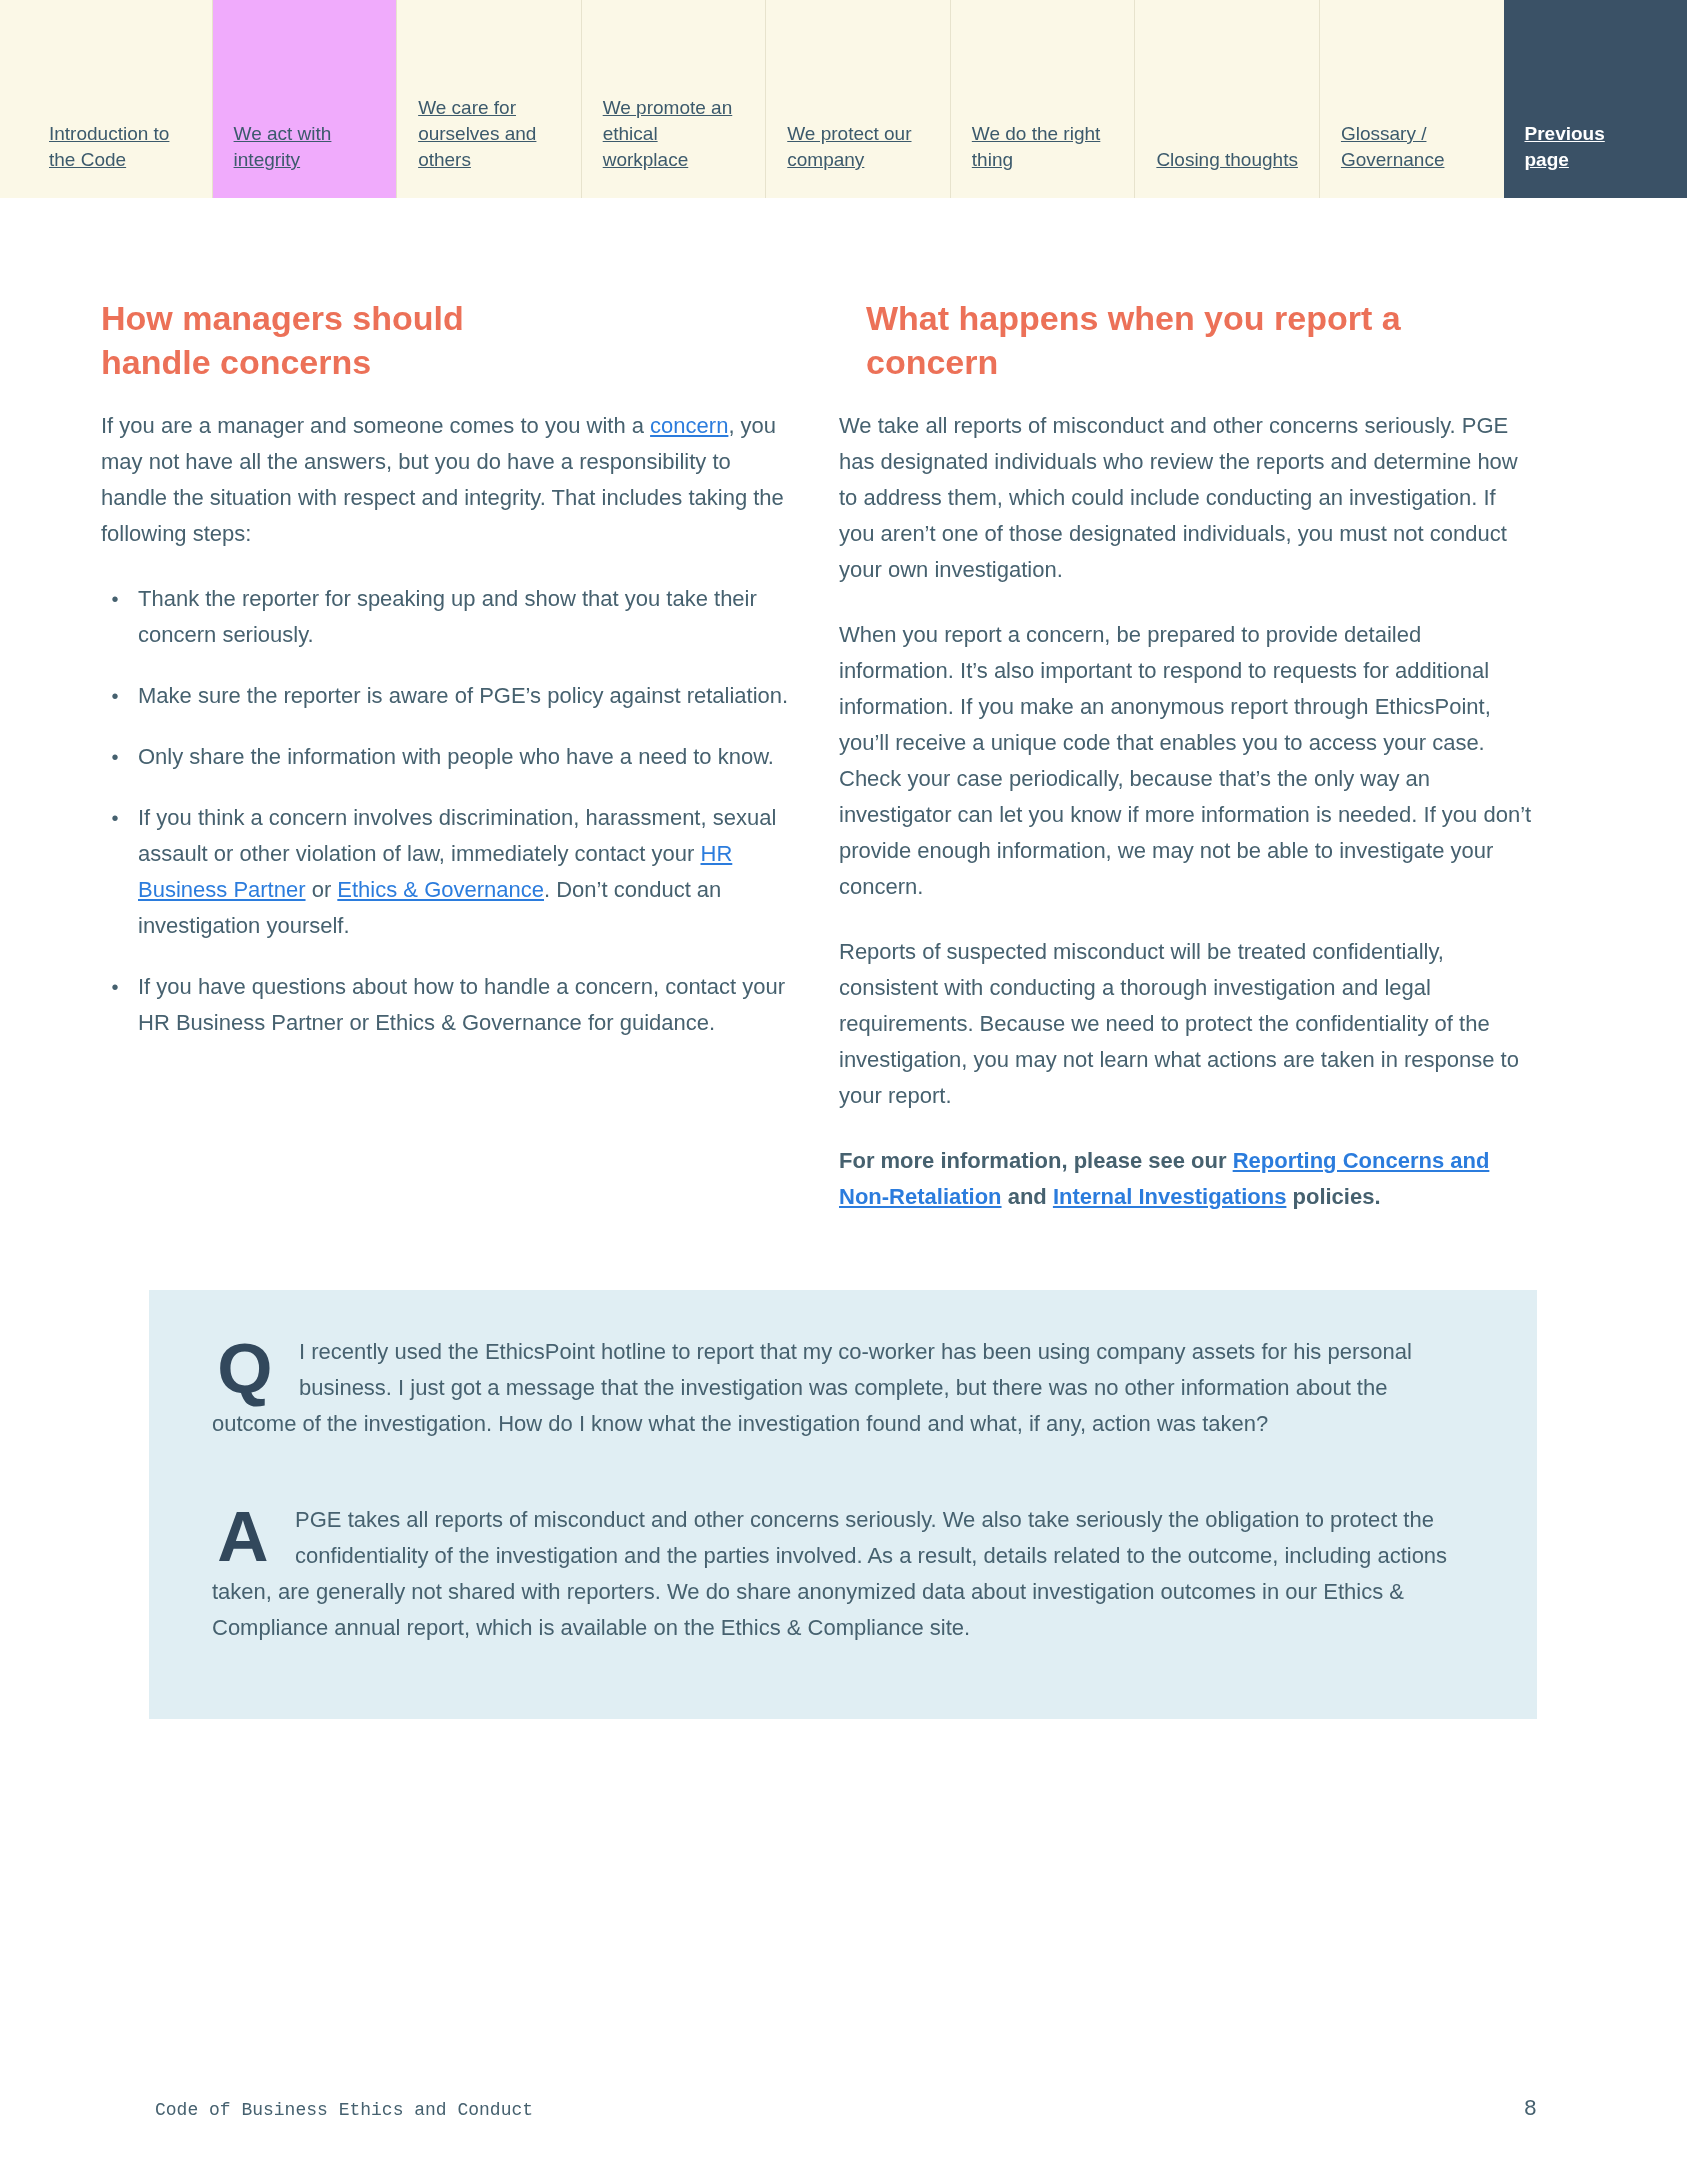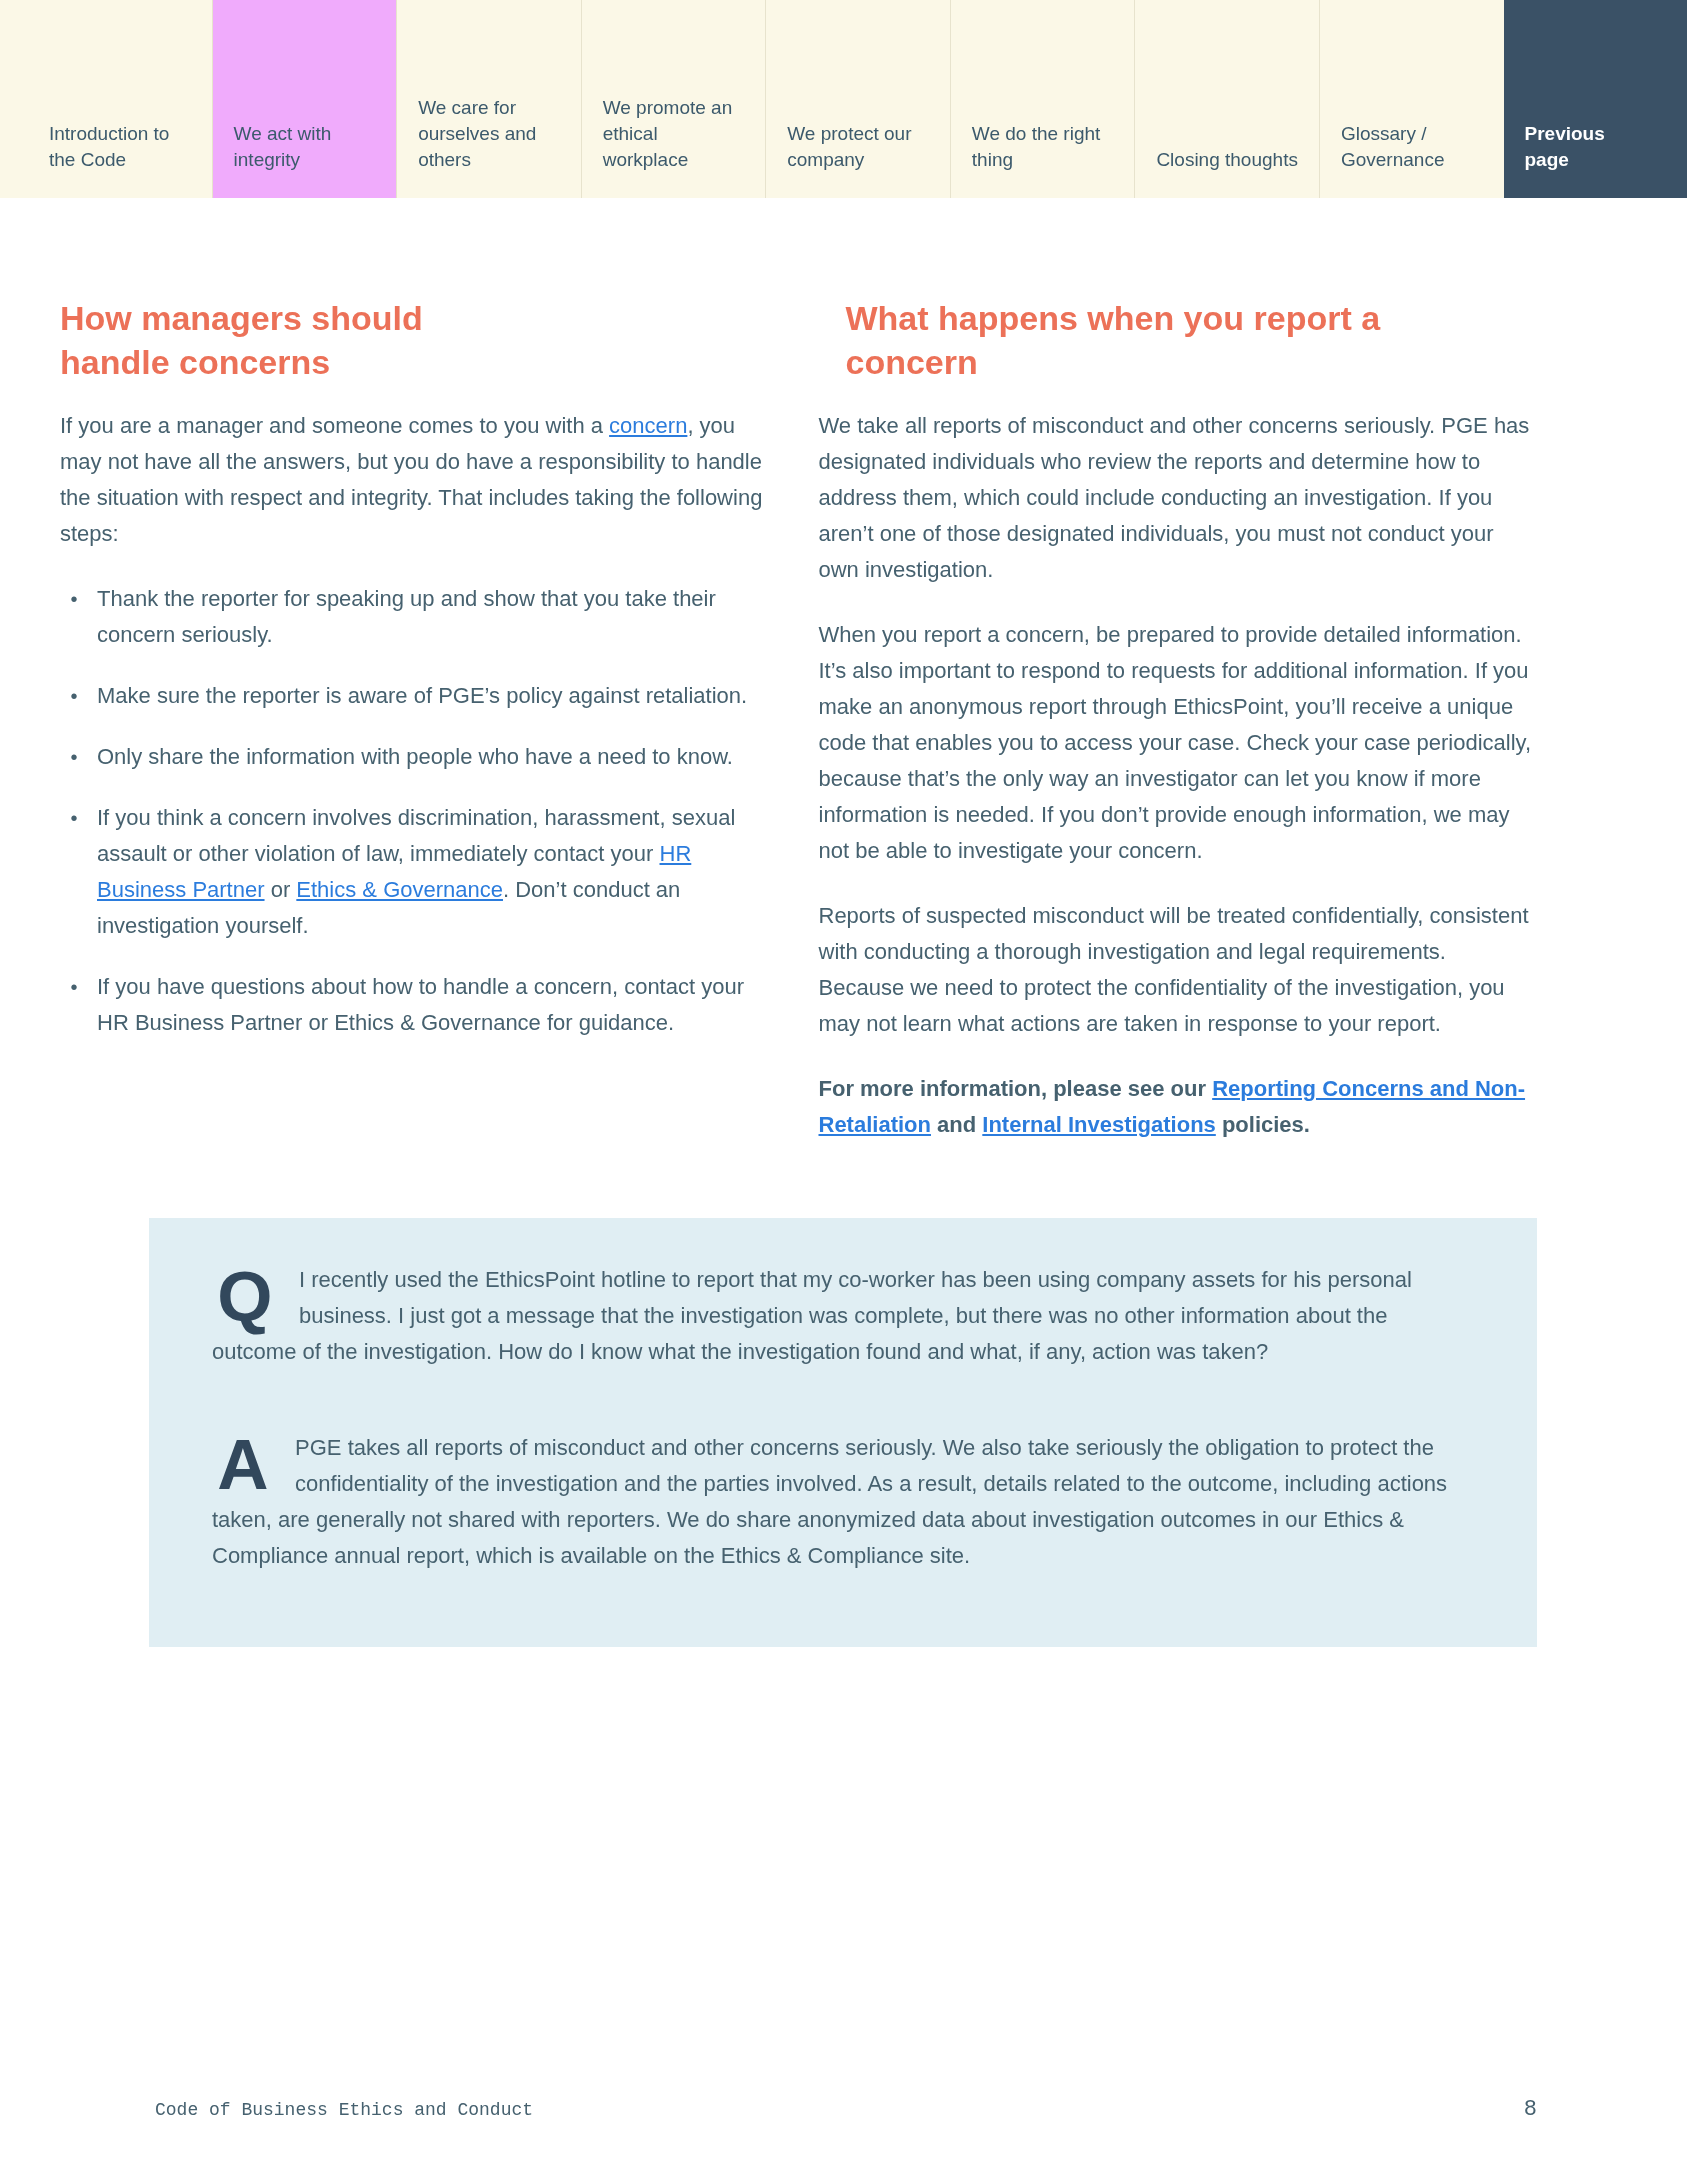--- a/index.html
+++ b/index.html
@@ -22,37 +22,38 @@
   .tab {
     flex:1;
     display:flex;
     align-items:flex-end;
     padding:0 12px 25px 21px;
     border-left:1.3px solid #E7E3CD;
     font-size:19px;
     line-height:26px;
     color:#3C5A6C;
     cursor:pointer;
+    text-decoration:underline;
   }
   .tab:first-child { border-left:none; padding-left:49px; }
   .tab.active { background:#f0abfc; }
   .tab.dark {
     background:#3A5166;
     color:#ffffff;
     font-weight:bold;
     border-left:none;
   }
   .tab-label { max-width:142px; }
   .tab.dark .tab-label { max-width:99px; }
 
   
   .content {
     display:flex;
     gap:40px;
-    padding:98px 150px 0 60px;
+    padding:98px 150px 0 101px;
   }
   .col { flex:1; min-width:0; }
 
   h2 {
     color:#EC7158;
     font-size:34px;
     line-height:44px;
     font-weight:bold;
     margin-bottom:24px;
   }

